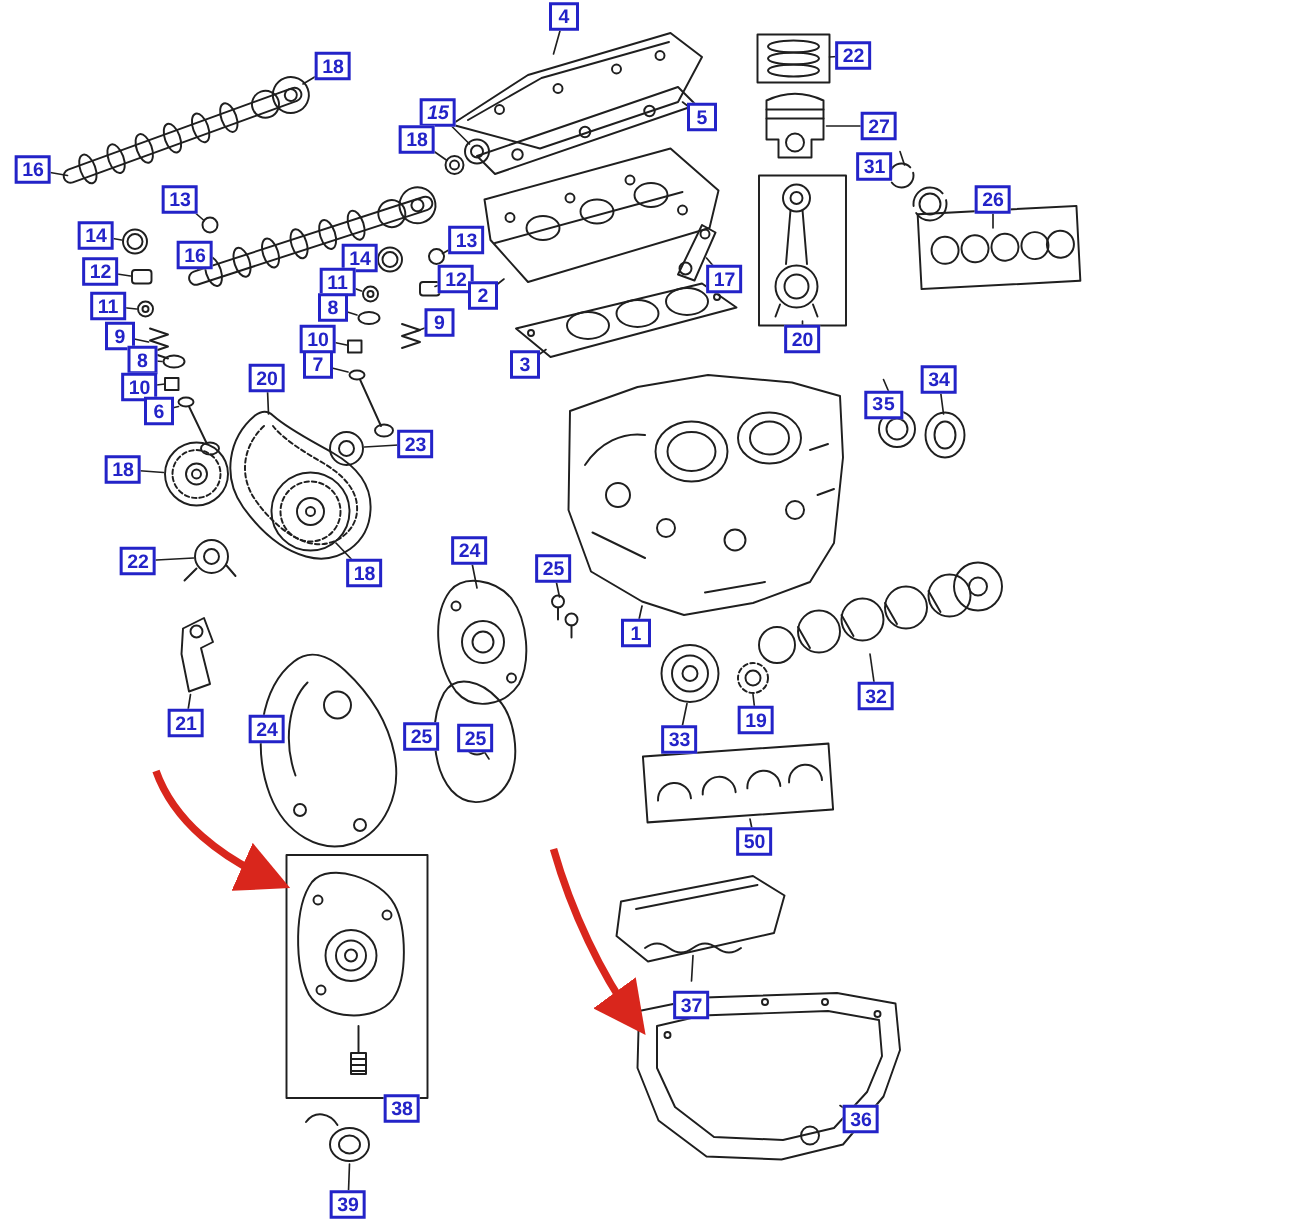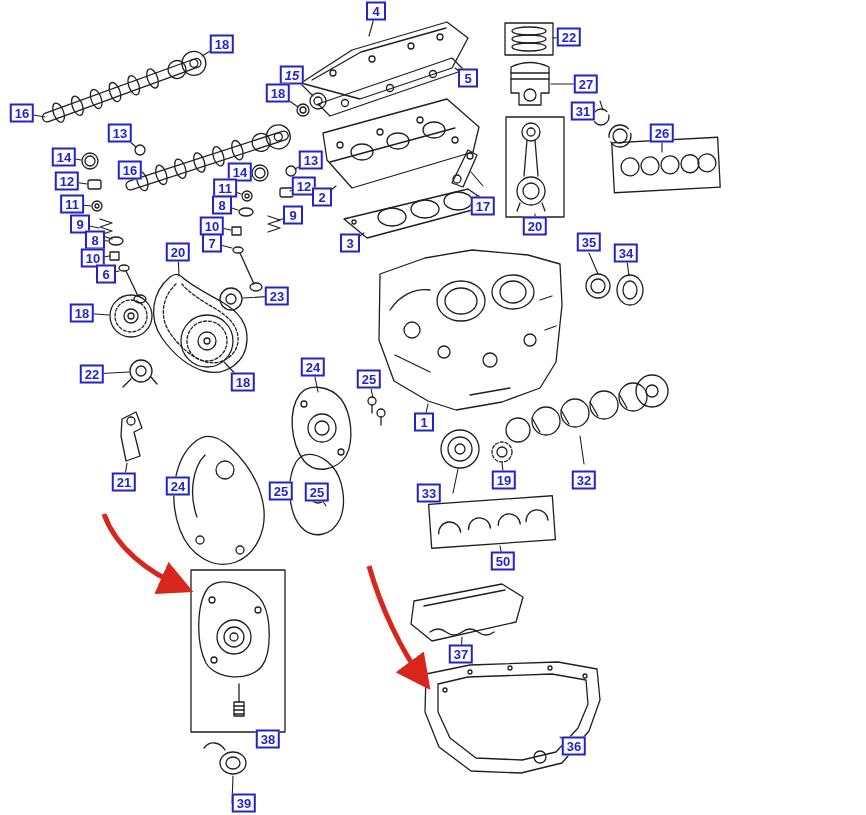--- a/index.html
+++ b/index.html
@@ -457,47 +457,47 @@
       <div class="part-label" style="left: 64px; top: 157px;">14</div>
       <div class="part-label" style="left: 130px; top: 170px;">16</div>
       <div class="part-label" style="left: 311px; top: 160px;">13</div>
       <div class="part-label" style="left: 67px; top: 181px;">12</div>
       <div class="part-label" style="left: 240px; top: 172px;">14</div>
       <div class="part-label" style="left: 304px; top: 186px;">12</div>
       <div class="part-label" style="left: 72px; top: 204px;">11</div>
       <div class="part-label" style="left: 225px; top: 188px;">11</div>
       <div class="part-label" style="left: 322px; top: 197px;">2</div>
       <div class="part-label" style="left: 222px; top: 205px;">8</div>
-      <div class="part-label" style="left: 483px; top: 186px; margin-top: 20px;">17</div>
+      <div class="part-label" style="left: 483px; top: 186px;">17</div>
       <div class="part-label" style="left: 80px; top: 224px;">9</div>
       <div class="part-label" style="left: 293px; top: 215px;">9</div>
       <div class="part-label" style="left: 212px; top: 226px;">10</div>
       <div class="part-label" style="left: 95px; top: 240px;">8</div>
       <div class="part-label" style="left: 212px; top: 243px;">7</div>
       <div class="part-label" style="left: 350px; top: 243px;">3</div>
       <div class="part-label" style="left: 535px; top: 226px;">20</div>
       <div class="part-label" style="left: 93px; top: 258px;">10</div>
       <div class="part-label" style="left: 178px; top: 252px;">20</div>
       <div class="part-label" style="left: 106px; top: 274px;">6</div>
-      <div class="part-label" style="left: 589px; top: 242px;">35</div>
+      <div class="part-label" style="left: 589px; top: 270px; font-family: Liberation Mono, monospace;">35</div>
       <div class="part-label" style="left: 626px; top: 253px;">34</div>
       <div class="part-label" style="left: 82px; top: 313px;">18</div>
       <div class="part-label" style="left: 277px; top: 296px;">23</div>
       <div class="part-label" style="left: 92px; top: 374px;">22</div>
       <div class="part-label" style="left: 243px; top: 382px;">18</div>
       <div class="part-label" style="left: 313px; top: 367px;">24</div>
       <div class="part-label" style="left: 369px; top: 379px;">25</div>
       <div class="part-label" style="left: 424px; top: 422px;">1</div>
       <div class="part-label" style="left: 124px; top: 482px;">21</div>
       <div class="part-label" style="left: 178px; top: 486px;">24</div>
       <div class="part-label" style="left: 281px; top: 491px;">25</div>
       <div class="part-label" style="left: 317px; top: 492px;">25</div>
-      <div class="part-label" style="left: 429px; top: 493px;">33</div>
+      <div class="part-label" style="left: 453px; top: 493px;">33</div>
       <div class="part-label" style="left: 504px; top: 480px;">19</div>
-      <div class="part-label" style="left: 584px; top: 480px; text-align: center;">32</div>
+      <div class="part-label" style="left: 584px; top: 464px; text-align: center;">32</div>
       <div class="part-label" style="left: 503px; top: 561px;">50</div>
-      <div class="part-label" style="left: 461px; top: 654px;">37</div>
+      <div class="part-label" style="left: 461px; top: 670px;">37</div>
       <div class="part-label" style="left: 268px; top: 739px;">38</div>
       <div class="part-label" style="left: 574px; top: 746px;">36</div>
-      <div class="part-label" style="left: 244px; top: 803px;">39</div>
+      <div class="part-label" style="left: 232px; top: 803px;">39</div>
     </div>
 
 </div>
 
 </body></html>

